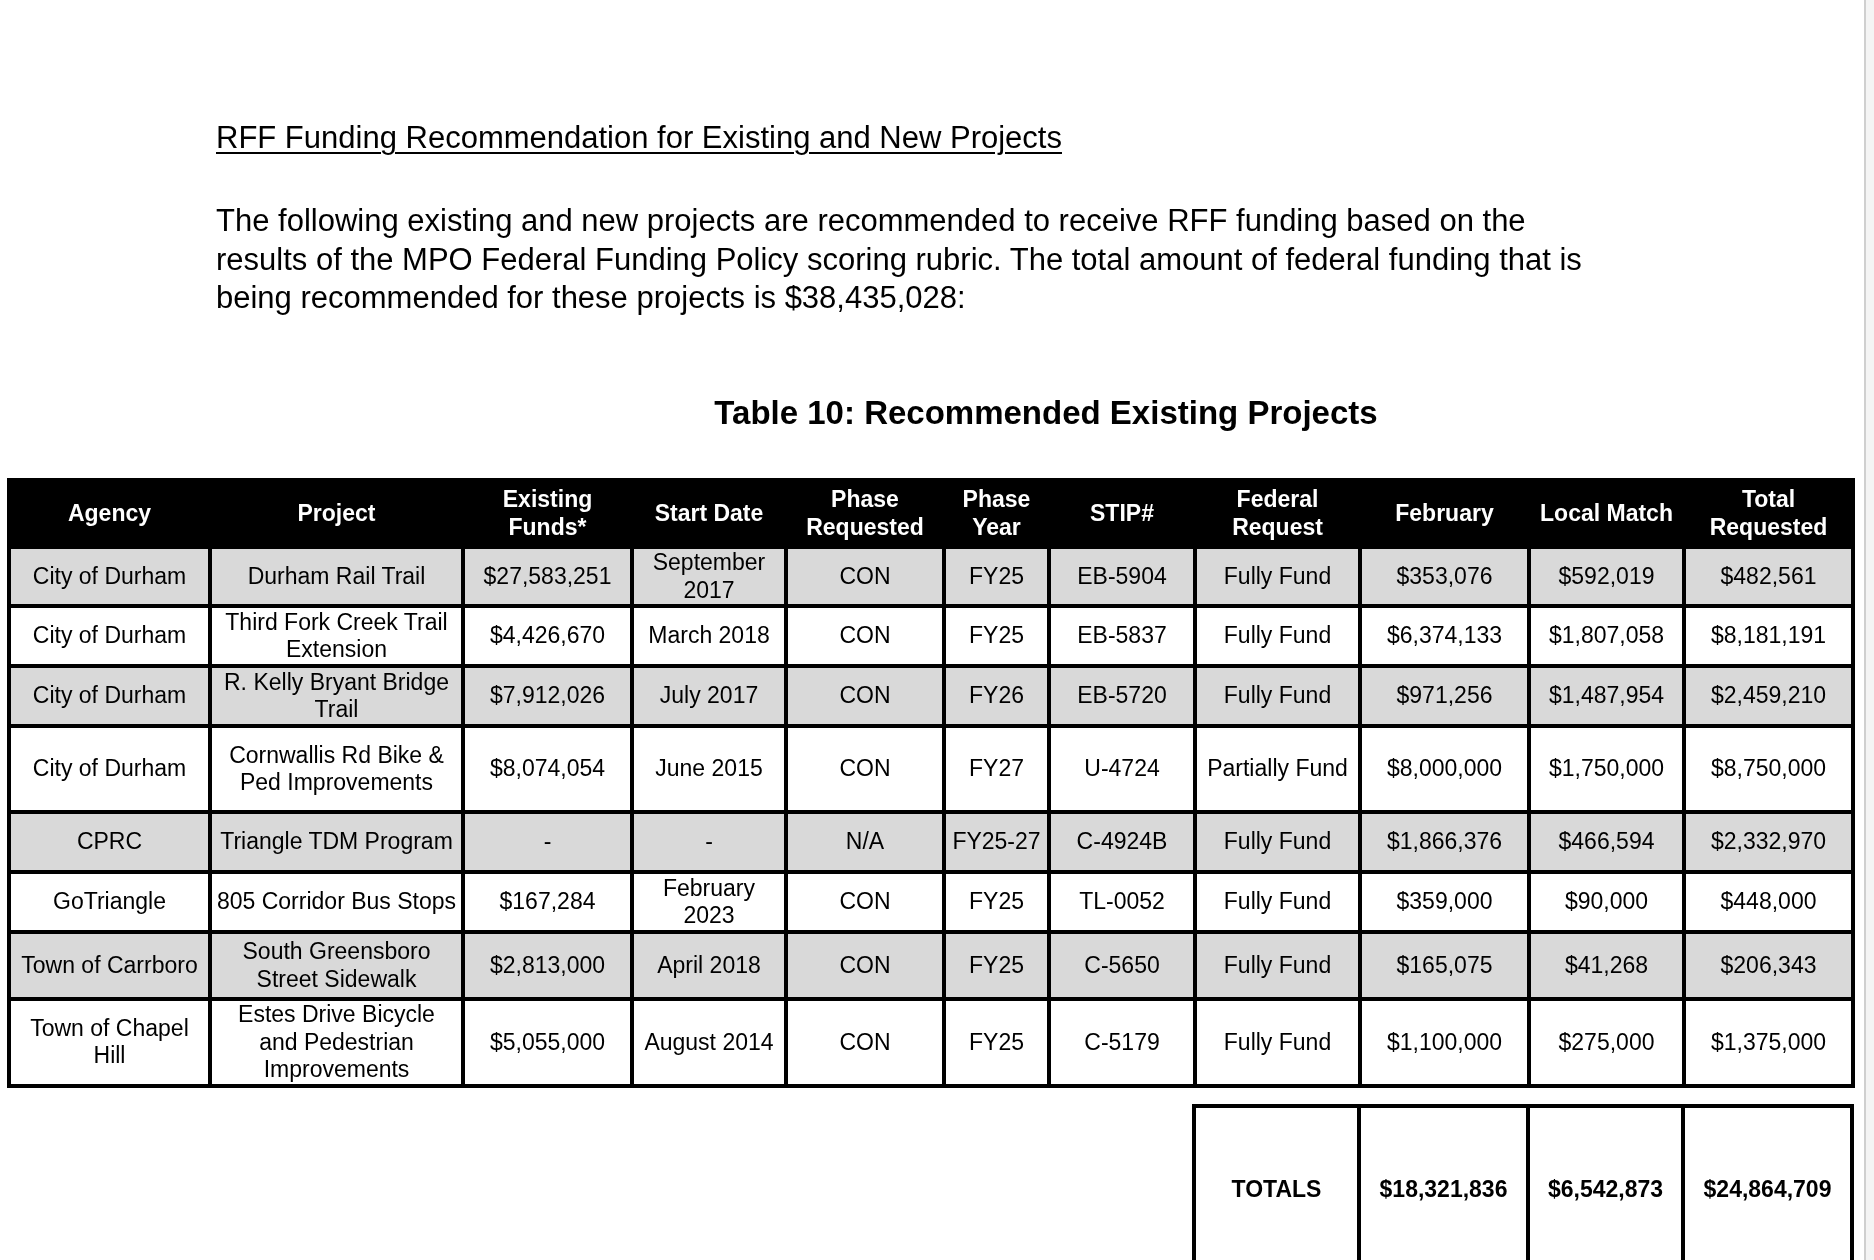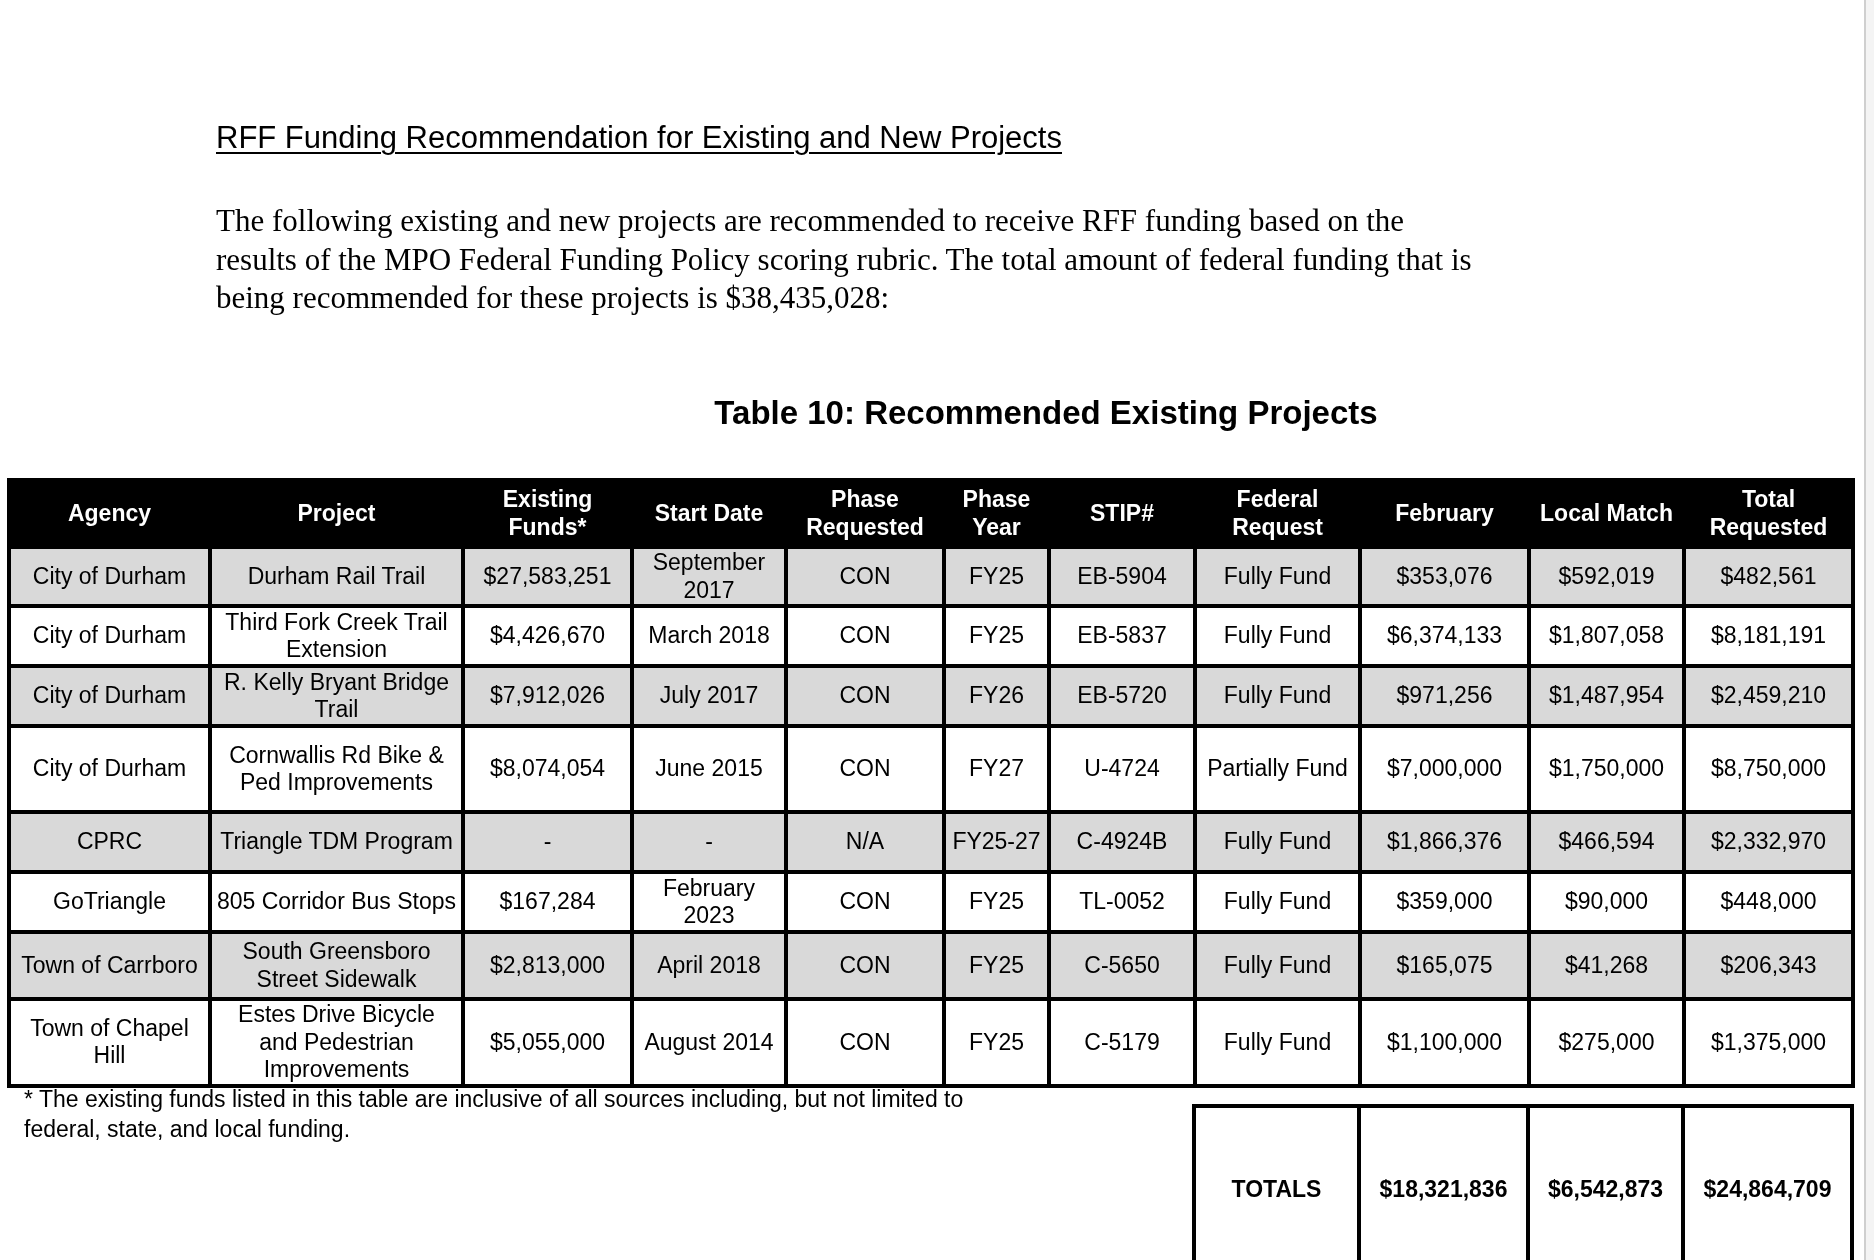--- a/index.html
+++ b/index.html
@@ -14,21 +14,21 @@
   }
   .heading {
     position: absolute; left: 216px; top: 88px;
     font-size: 31px; text-decoration: underline; text-underline-offset: 4px;
     text-decoration-thickness: 2px; white-space: nowrap;
   }
   .intro {
     position: absolute; left: 216px; top: 170px; width: 1520px;
     font-size: 31px; line-height: 38.5px;
   }
-  .intro span { display: block; white-space: nowrap; font-family: Liberation Serif, serif; }
+  .intro span { display: block; white-space: nowrap; }
   .table-title {
     position: absolute; left: 0; width: 2092px; top: 362px; text-align: center;
     font-size: 33px; font-weight: bold; white-space: nowrap;
   }
   table.grid {
     position: absolute; left: 7px; top: 446px;
     border-collapse: collapse; table-layout: fixed;
   }
   table.grid th, table.grid td {
     border: 4px solid #000; text-align: center; vertical-align: middle;
@@ -138,21 +138,21 @@
         </tr>
         <tr class="plain" style="height: 86px;">
           <td>City of Durham</td>
           <td>Cornwallis Rd Bike &amp; Ped Improvements</td>
           <td>$8,074,054</td>
           <td>June 2015</td>
           <td>CON</td>
           <td>FY27</td>
           <td>U-4724</td>
           <td>Partially Fund</td>
-          <td>$7,000,000</td>
+          <td>$8,000,000</td>
           <td>$1,750,000</td>
           <td>$8,750,000</td>
         </tr>
         <tr class="shade" style="height: 60px;">
           <td>CPRC</td>
           <td>Triangle TDM Program</td>
           <td>-</td>
           <td>-</td>
           <td>N/A</td>
           <td>FY25-27</td>
@@ -197,21 +197,20 @@
           <td>FY25</td>
           <td>C-5179</td>
           <td>Fully Fund</td>
           <td>$1,100,000</td>
           <td>$275,000</td>
           <td>$1,375,000</td>
         </tr>
       </tbody>
   </table>
 
-  <div class="footnote">* The existing funds listed in this table are inclusive of all sources including, but not limited to federal, state, and local funding.</div>
 
   <table class="totals">
     <colgroup>
       <col style="width:165px">
         <col style="width:169px">
         <col style="width:155px">
         <col style="width:169px">
     </colgroup>
     <tbody>
         <tr>

